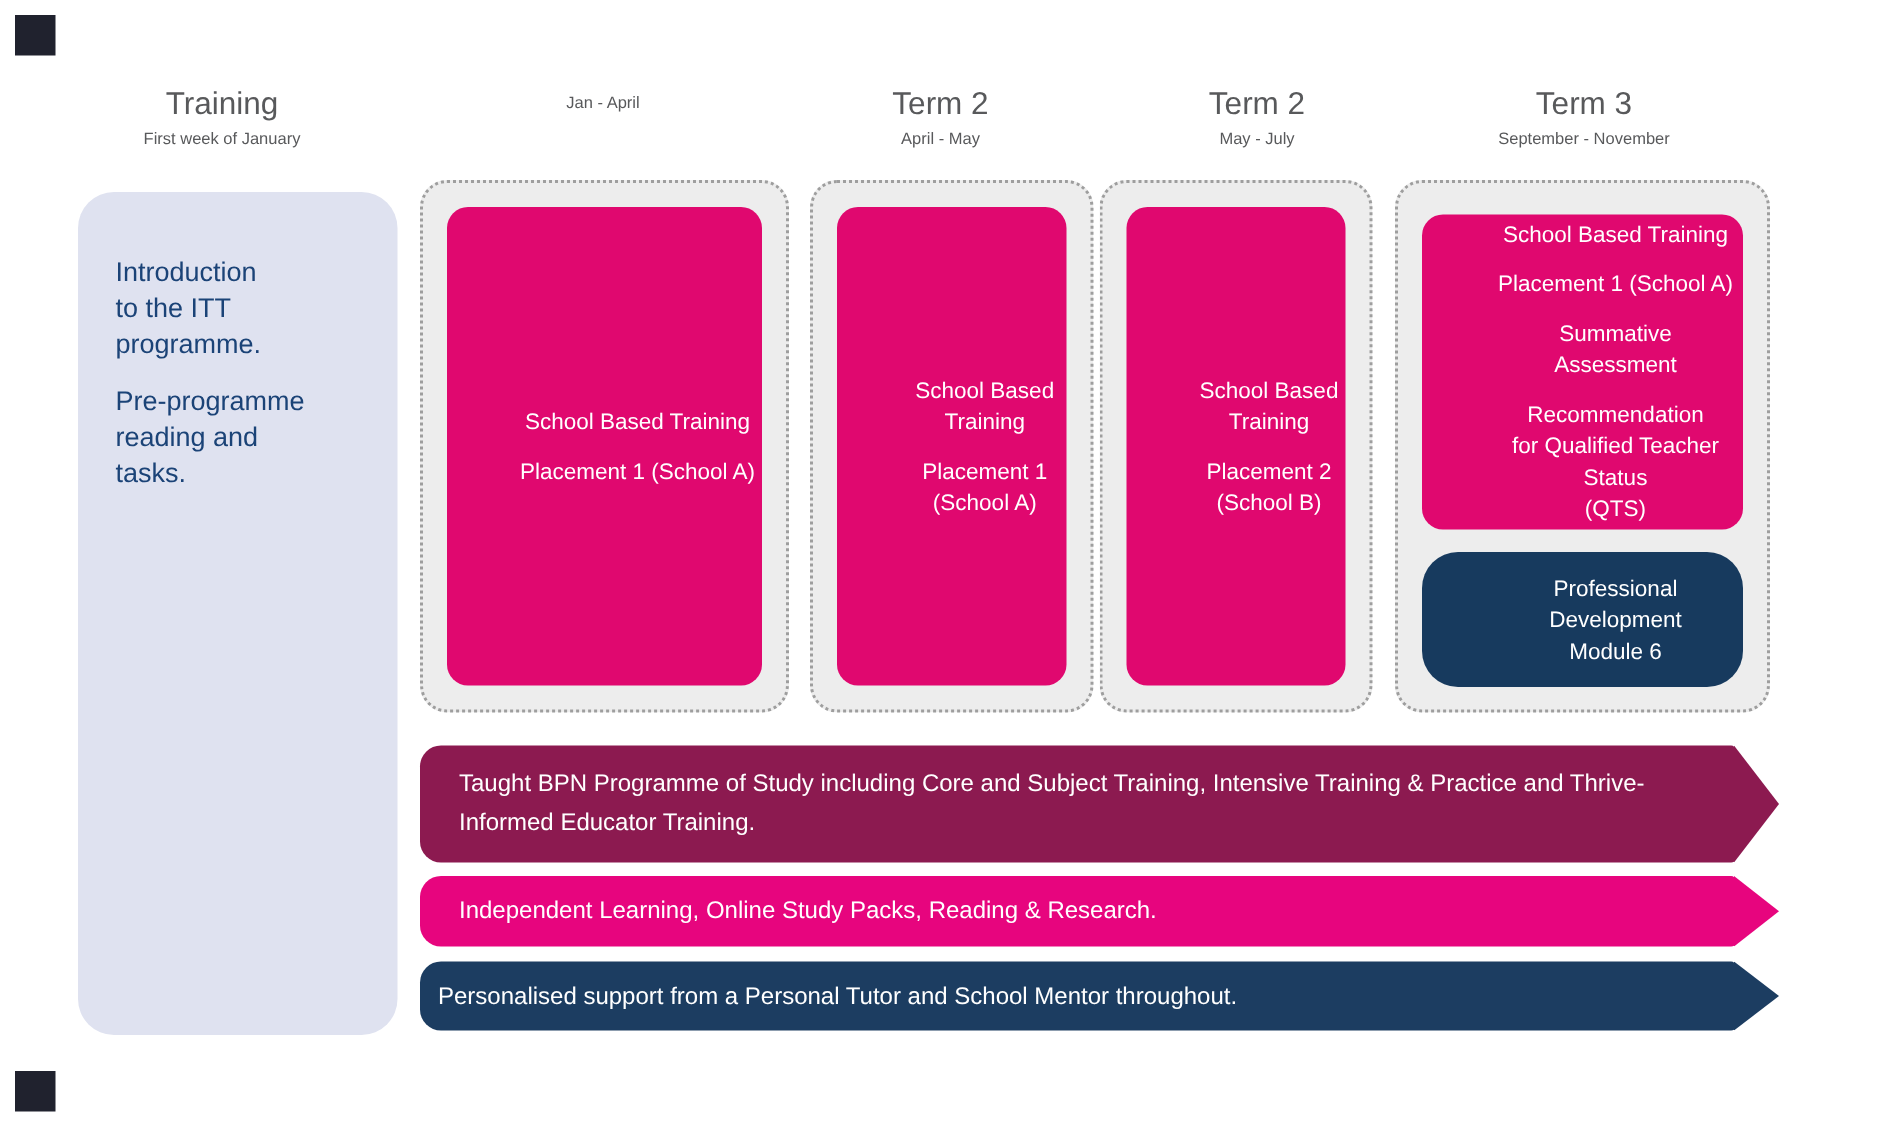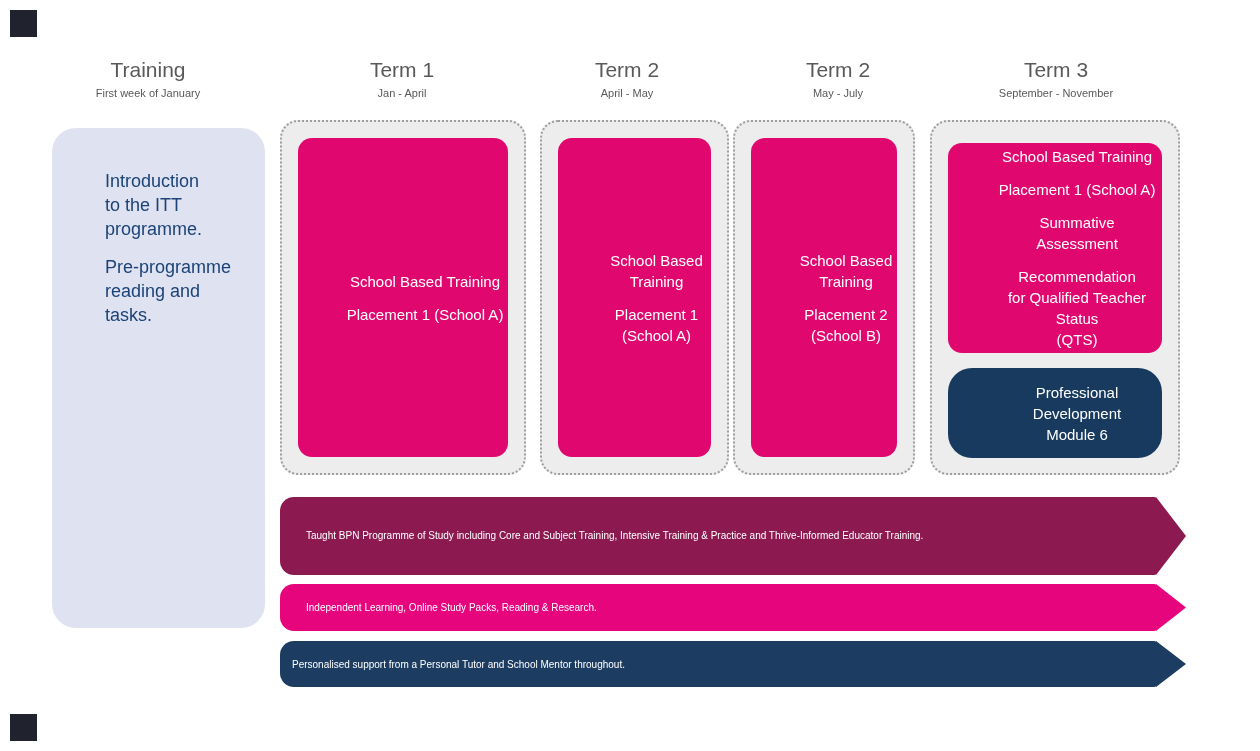--- a/index.html
+++ b/index.html
@@ -8,41 +8,41 @@
   .canvas { position:relative; width:1260px; height:751px; background:#ffffff; overflow:hidden; }
 
   .corner-mark { position:absolute; width:27px; height:27px; background:#20222e; }
   .corner-mark.top { left:10px; top:10px; }
   .corner-mark.bottom { left:10px; top:714px; }
 
   .col-header { position:absolute; top:58px; width:260px; text-align:center; color:#58595b; }
   .col-title { font-size:21px; line-height:24px; }
   .col-sub { font-size:11px; line-height:19px; margin-top:2px; }
 
-  .induction-box { position:absolute; left:52px; top:128px; width:213px; height:500px;
-                   border-radius:24px;padding-left:28px; }
+  .induction-box { position:absolute; left:52px; top:128px; width:213px; height:562px;
+                   border-radius:24px; }
   .induction-text { padding:41px 18px 0 25px; color:#1b4377; font-size:18px; line-height:24px; }
   .induction-text .gap { height:14px; }
 
   .dotted { position:absolute; top:120px; height:355px; background:#ededed;
             border:2px dotted #9e9e9e; border-radius:18px; padding:16px; }
   .dotted.t1 { left:280px; width:246px; }
   .dotted.t2a { left:540px; width:189px; }
   .dotted.t2b { left:733px; width:182px; }
   .dotted.t3 { left:930px; width:250px; }
 
   .fillbox { width:100%; color:#ffffff; text-align:center; display:flex; flex-direction:column;
              justify-content:center; font-size:15px; }
   .fillbox .ln { line-height:21px;padding-left:44px; }
   .fillbox .gap { height:12px; }
   .pinkbox { height:100%; border-radius:14px; }
   .pinkbox.t3p { height:210px; margin-top:5px; }
   .navybox { height:90px; margin-top:15px; border-radius:24px; }
 
-  .banner { position:absolute; left:280px; width:877px; color:#ffffff; font-size:10px;
+  .banner { position:absolute; left:280px; width:877px; color:#ffffff; font-size:16px;
             display:flex; align-items:center; border-radius:14px 3px 3px 14px;
             padding:0 28px 0 26px; line-height:26px; }
   .banner::after { content:""; position:absolute; left:calc(100% - 1px); top:0; width:30px;
                    height:100%; background:inherit; clip-path:polygon(0 0, 100% 50%, 0 100%); }
   .banner.b1 { top:497px; height:78px; }
   .banner.b2 { top:584px; height:47px; line-height:19px; }
   .banner.b3 { top:641px; height:46px; line-height:19px;padding-left:12px; }
 </style>
 </head>
 <body>
@@ -50,21 +50,20 @@
 <div class="canvas">
 
   <div class="corner-mark top"></div>
   <div class="corner-mark bottom"></div>
 
   <div class="col-header" style="left:18px;">
     <div class="col-title">Training</div>
     <div class="col-sub">First week of January</div>
   </div>
   <div class="col-header" style="left:272px;">
-    <div class="col-title">Term 1</div>
     <div class="col-sub">Jan - April</div>
   </div>
   <div class="col-header" style="left:497px;">
     <div class="col-title">Term 2</div>
     <div class="col-sub">April - May</div>
   </div>
   <div class="col-header" style="left:708px;">
     <div class="col-title">Term 2</div>
     <div class="col-sub">May - July</div>
   </div>

